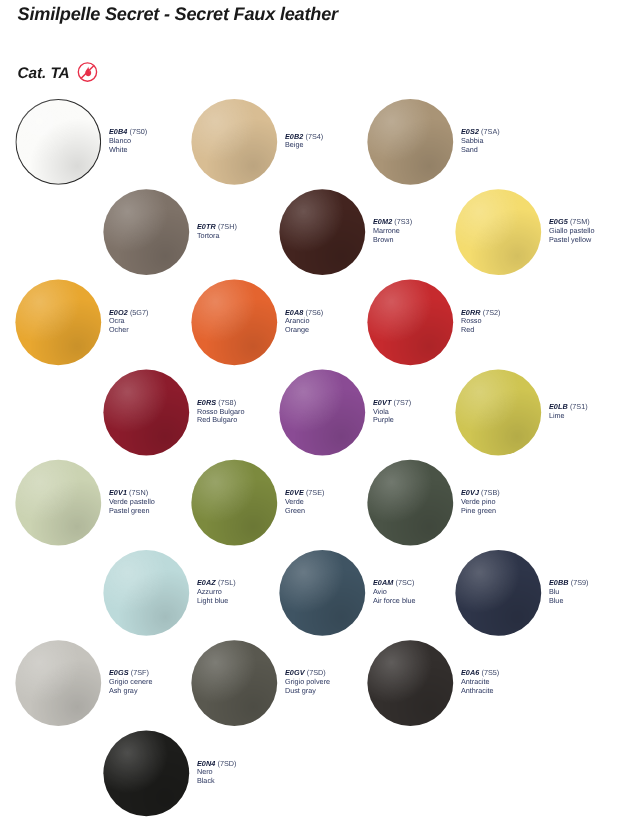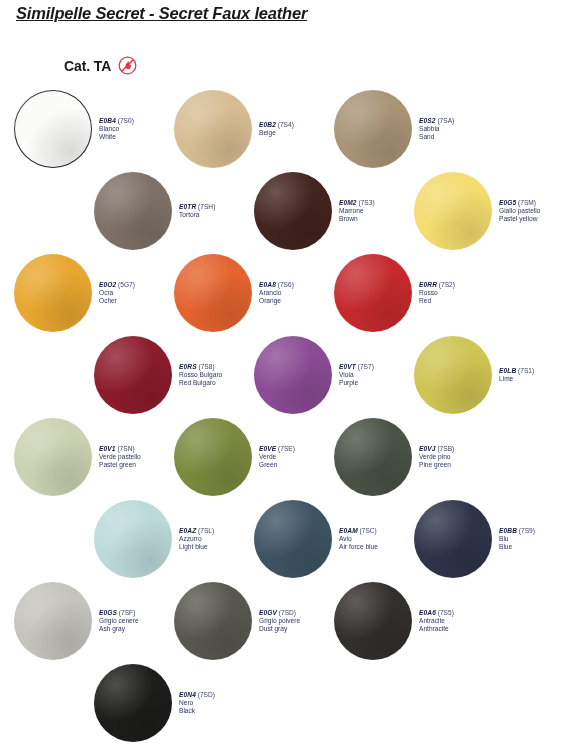--- a/index.html
+++ b/index.html
@@ -18,37 +18,36 @@
   .page-title {
     position: absolute;
     left: 16px;
     top: 4px;
     font-size: 16.5px;
     font-weight: bold;
     font-style: italic;
     color: #1a1a1a;
     letter-spacing: -0.2px;
     white-space: nowrap;
-    text-decoration: underline;
   }
 
   .cat-row {
     position: absolute;
     left: 16px;
     top: 56px;
     display: flex;
     align-items: center;
     gap: 7px;
   }
   .cat-label {
     font-size: 14px;
     font-weight: bold;
+    font-style: italic;
     color: #1a1a1a;
     letter-spacing: -0.1px;
-    margin-left: 48px;
   }
   .flame-icon {
     width: 19px;
     height: 19px;
     display: block;
   }
 
   .swatch-grid {
     position: absolute;
     left: 0;

